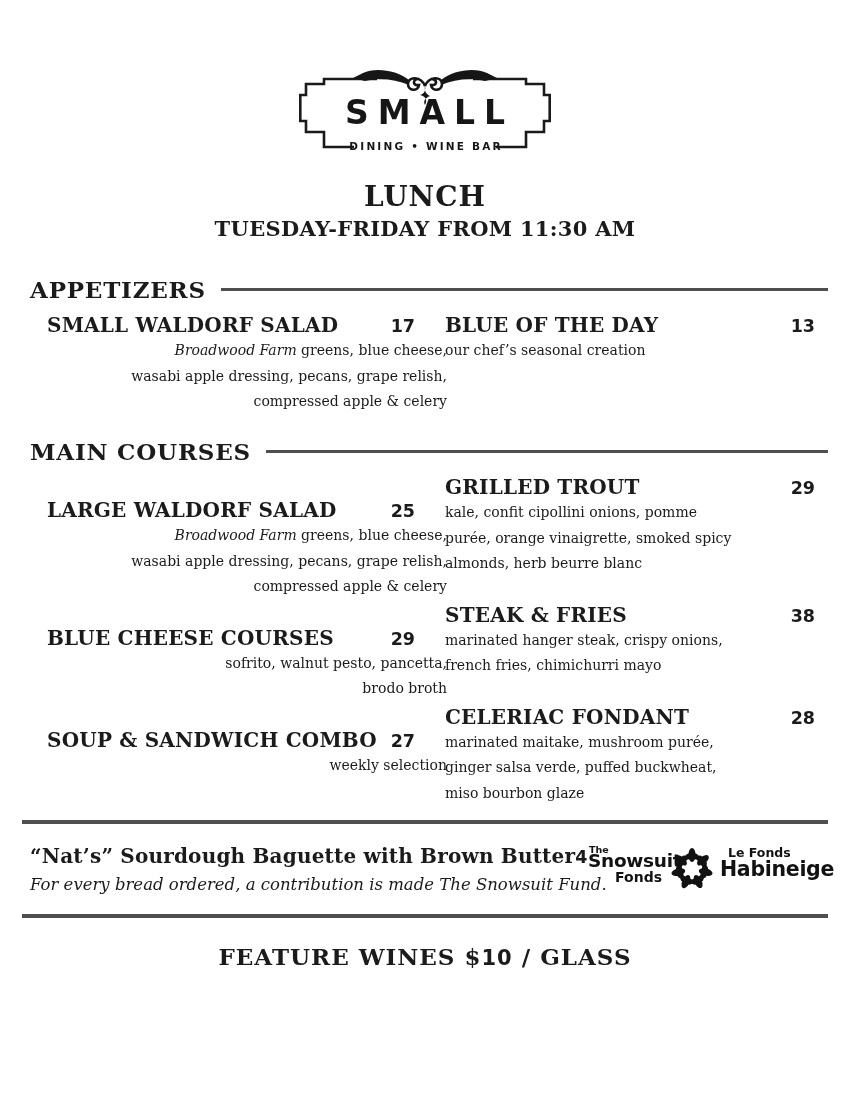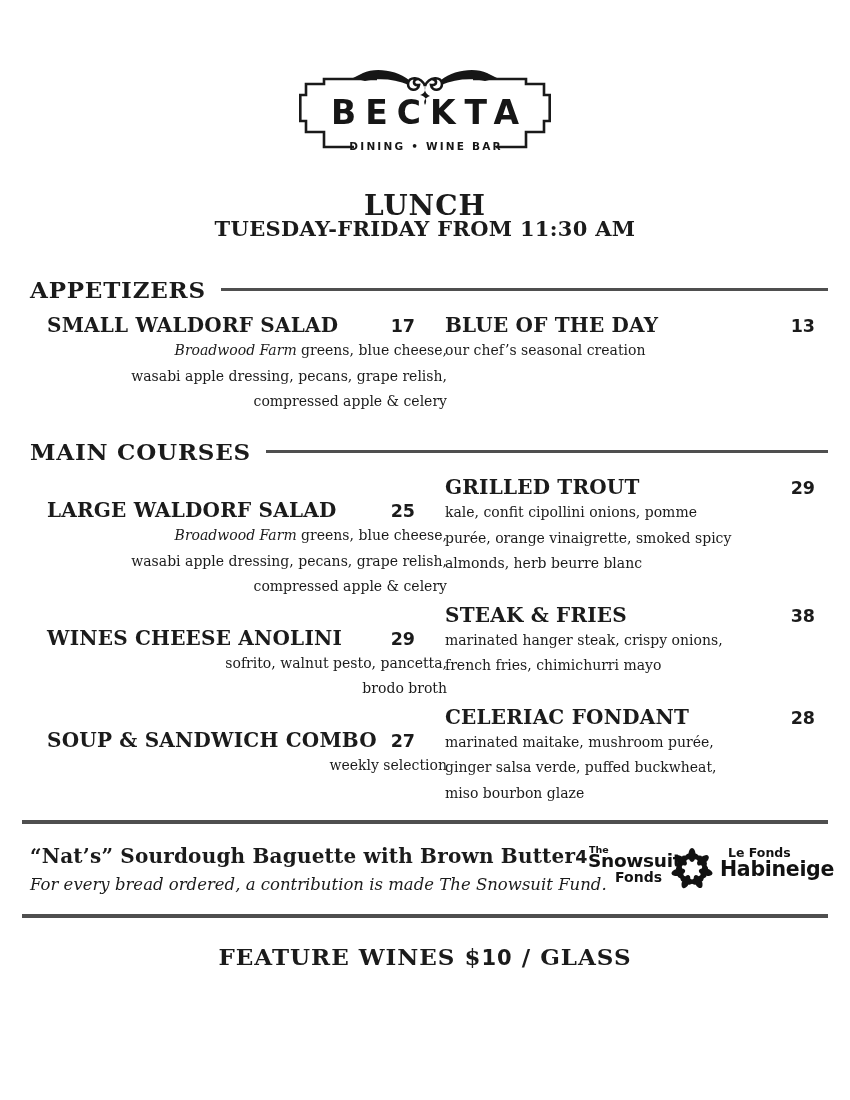--- a/index.html
+++ b/index.html
@@ -24,21 +24,21 @@
   .logo-tag {
     position:absolute; left:0; right:0; top:74px; text-align:center;
     font-family:"DejaVu Sans","Liberation Sans",sans-serif;
     font-weight:bold; font-size:10.5px; letter-spacing:2.2px; padding-left:2.2px;
     color:#161616;
   }
 
   
   .lunch {
     position:absolute; left:0; right:0; top:180px; text-align:center;
-    font-size:28px; font-weight:bold; letter-spacing:1px;margin-top:9px;
+    font-size:28px; font-weight:bold; letter-spacing:1px;
   }
   .hours {
     position:absolute; left:0; right:0; top:216px; text-align:center;
     font-size:21px; font-weight:bold; letter-spacing:0.3px;
   }
 
   
   .sec-head {
     position:absolute; left:30px; right:22px;
     display:flex; align-items:center;
@@ -104,21 +104,21 @@
       </g>
 
       <g>
         <path fill="#161616" d="M110,14 C98,4 76,1 64,7 L54,12 L66,15 C80,12 96,13 110,19 Z"></path>
         <path fill="#161616" d="M142,14 C154,4 176,1 188,7 L198,12 L186,15 C172,12 156,13 142,19 Z"></path>
         <path fill="none" stroke="#161616" stroke-width="2.6" d="M126,20 c-4,-10 -17,-10 -17,-2 c0,7 10,8 11,1 c-6,1 -7,-5 -1,-6"></path>
         <path fill="none" stroke="#161616" stroke-width="2.6" d="M126,20 c4,-10 17,-10 17,-2 c0,7 -10,8 -11,1 c6,1 7,-5 1,-6"></path>
         <path fill="#161616" d="M126,19 c1,6 -1,9 -5,10 c5,1 8,5 5,10 c-2,-4 0,-7 5,-9 c-4,-2 -6,-5 -5,-11 Z"></path>
       </g>
     </svg>
-    <div class="logo-word">BECKTA</div>
+    <div class="logo-word">SMALL</div>
     <div class="logo-tag">DINING • WINE BAR</div>
   </header>
 
   <h1 class="lunch">LUNCH</h1>
   <div class="hours">TUESDAY-FRIDAY FROM 11:30 AM</div>
 
   <div class="sec-head" style="top:276px">
     <span class="sec-title">APPETIZERS</span>
     <span class="sec-line"></span>
   </div>
@@ -155,21 +155,21 @@
       <div class="item-head">
         <span class="item-name">LARGE WALDORF SALAD</span>
         <span class="item-price">25</span>
       </div>
       <p class="item-desc"><span class="ital">Broadwood Farm</span><span> greens, blue cheese,
 wasabi apple dressing, pecans, grape relish,
 compressed apple &amp; celery</span></p>
     </div>
     <div class="item">
       <div class="item-head">
-        <span class="item-name">WINES CHEESE ANOLINI</span>
+        <span class="item-name">BLUE CHEESE COURSES</span>
         <span class="item-price">29</span>
       </div>
       <p class="item-desc"><span>sofrito, walnut pesto, pancetta,
 brodo broth</span></p>
     </div>
     <div class="item">
       <div class="item-head">
         <span class="item-name">SOUP &amp; SANDWICH COMBO</span>
         <span class="item-price">27</span>
       </div>

